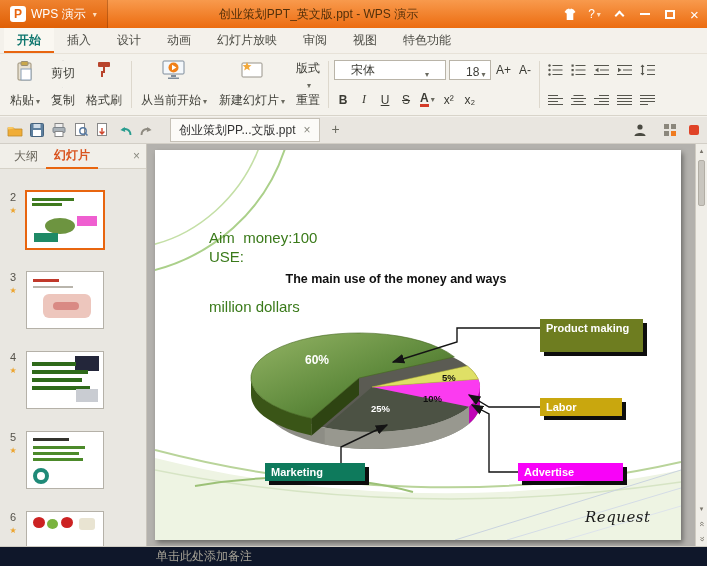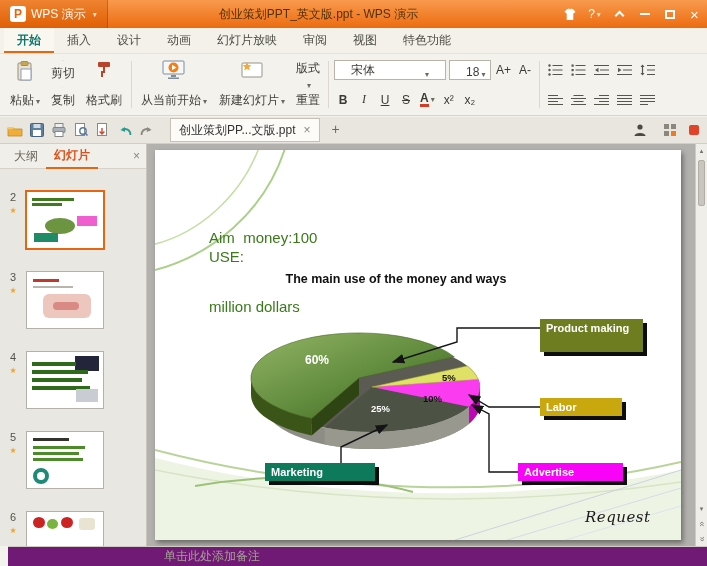--- a/index.html
+++ b/index.html
@@ -87,36 +87,36 @@
   .pct{position:absolute;font-weight:bold;}
   .p60{left:150px;top:203px;color:#fff;font-size:12px;}
   .p5{left:287px;top:222px;color:#101010;font-size:9.5px;}
   .p10{left:268px;top:243px;color:#101010;font-size:9.5px;}
   .p25{left:216px;top:253px;color:#fff;font-size:9.5px;text-align:right;}
   .cbox{position:absolute;height:18px;line-height:18px;color:#fff;font-weight:bold;font-size:11px;
         padding-left:6px;box-shadow:4px 4px 0 #0d0d0d;white-space:nowrap;}
   .cb-product{left:385px;top:169px;width:103px;height:33px;line-height:19px;background:#6e7d20;}
   .cb-labor{left:385px;top:248px;width:82px;background:#c9a70e;}
   .cb-adv{left:363px;top:313px;width:105px;background:#f803f8;}
-  .cb-mkt{left:110px;top:313px;width:110px;background:#0e7a5c;}
+  .cb-mkt{left:110px;top:313px;width:100px;background:#0e7a5c;}
   .request{position:absolute;left:430px;top:358px;font-family:"DejaVu Serif","Liberation Serif",serif;
            font-style:italic;font-size:15px;color:#1a1a1a;letter-spacing:.5px;}
   
   .scrollbar{width:12px;background:#f0eee8;border-left:1px solid #cfcbc2;position:relative;}
   .sbtn{position:absolute;left:0;width:11px;height:14px;text-align:center;font-size:7px;color:#77736a;line-height:14px;}
   .sb-up{top:0;}
   .sthumb{position:absolute;left:2px;right:2px;top:16px;height:46px;background:#c9c6bf;
           border:1px solid #b2aea5;border-radius:2px;}
   .sb-down{bottom:30px;}
   .sb-prev{bottom:15px;}
   .sb-next{bottom:0;}
   .rot90{display:inline-block;transform:rotate(90deg);font-size:9px;}
   .rotm90{display:inline-block;transform:rotate(-90deg);font-size:9px;}
   
-  .notesbar{position:absolute;left:8px;bottom:0;right:0;height:20px;background:#701a75;
+  .notesbar{position:absolute;left:0;bottom:0;right:0;height:20px;background:#0f172a;
             border-top:1px solid #cfccc3;color:#a6a296;line-height:19px;padding-left:156px;}
 </style>
 </head>
 <body>
 
 <div class="win">
 
   <div class="titlebar">
     <div class="appbtn">
       <span class="applogo">P</span>

